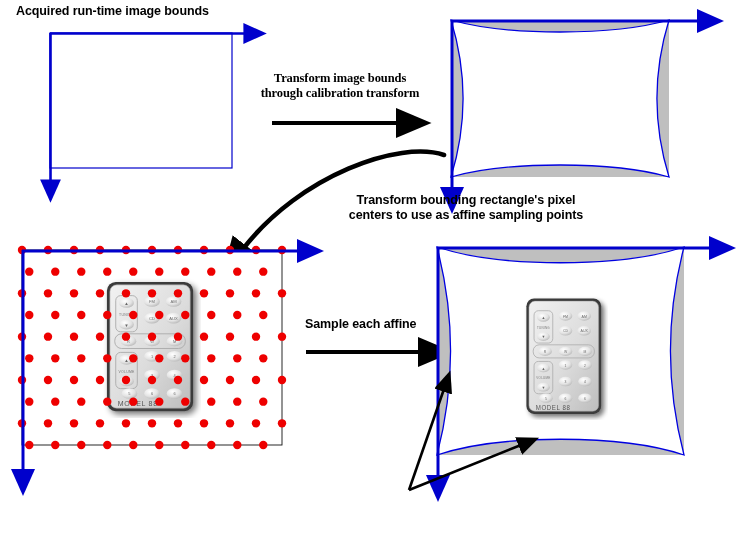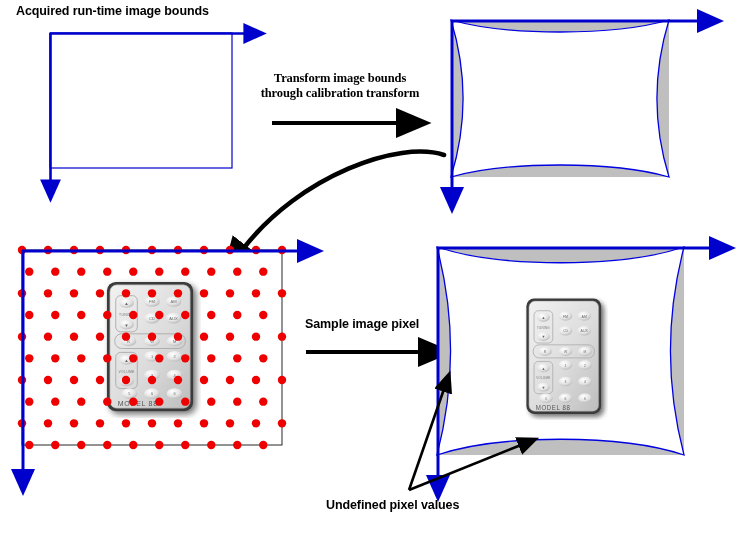--- a/index.html
+++ b/index.html
@@ -257,18 +257,19 @@
 
     <line x1="409" y1="490" x2="444" y2="389" stroke="#000000" stroke-width="2.6" marker-end="url(#blackArrow)"></line>
     <line x1="409" y1="490" x2="521" y2="445" stroke="#000000" stroke-width="2.6" marker-end="url(#blackArrow)"></line>
   </svg>
 
   <div class="lbl" style="left:16px;top:4px;">Acquired run-time image bounds</div>
 
   <div class="lbl center" style="left:249px;top:71px;width:182px;font-family:Liberation Serif, serif;">Transform image bounds
 through calibration transform</div>
 
-
-  <div class="lbl" style="left:305px;top:317px;">Sample image pixel</div>
-
-  <div class="lbl" style="left:326px;top:498px;">Undefined pixel values</div>
+  <div class="lbl center" style="left:330px;top:193px;width:272px;">Transform bounding rectangle's pixel
+centers to use as affine sampling points</div>
+
+  <div class="lbl" style="left:305px;top:317px;">Sample each affine</div>
+
 
 </div>
 
 </body></html>

